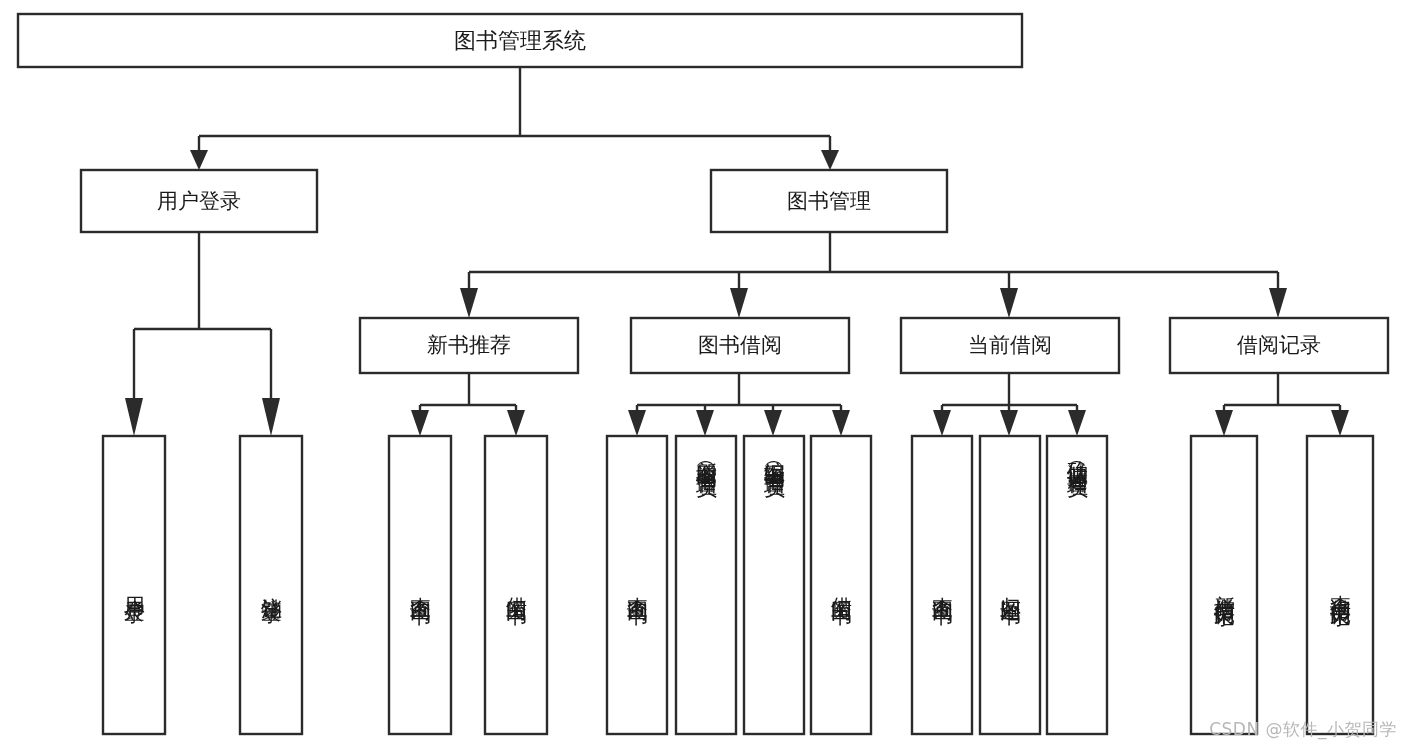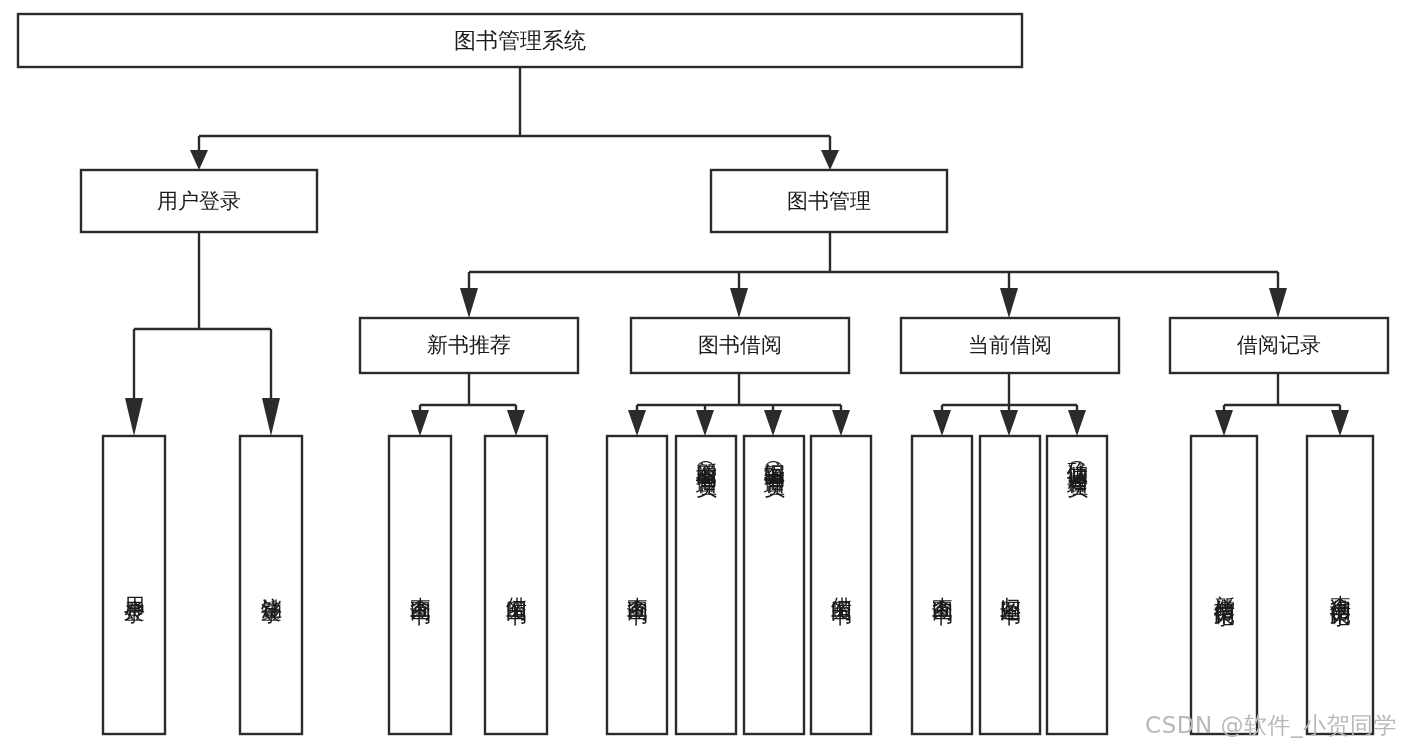--- a/index.html
+++ b/index.html
@@ -69,21 +69,21 @@
     letter-spacing: 2.5px;
     color: #1a1a1a;
     white-space: nowrap;
     text-align: center;
   }
   #watermark {
     position: absolute;
     right: 8px;
     bottom: 6px;
     font-family: "DejaVu Sans", "Liberation Sans", sans-serif;
-    font-size: 23px;
+    font-size: 17px;
     color: #b8b8b8;
     letter-spacing: 0.5px;
     user-select: none;
   }
 </style>
 </head>
 <body>
 
 <svg id="diagram" viewBox="0 0 1405 747">
   <defs></defs>

